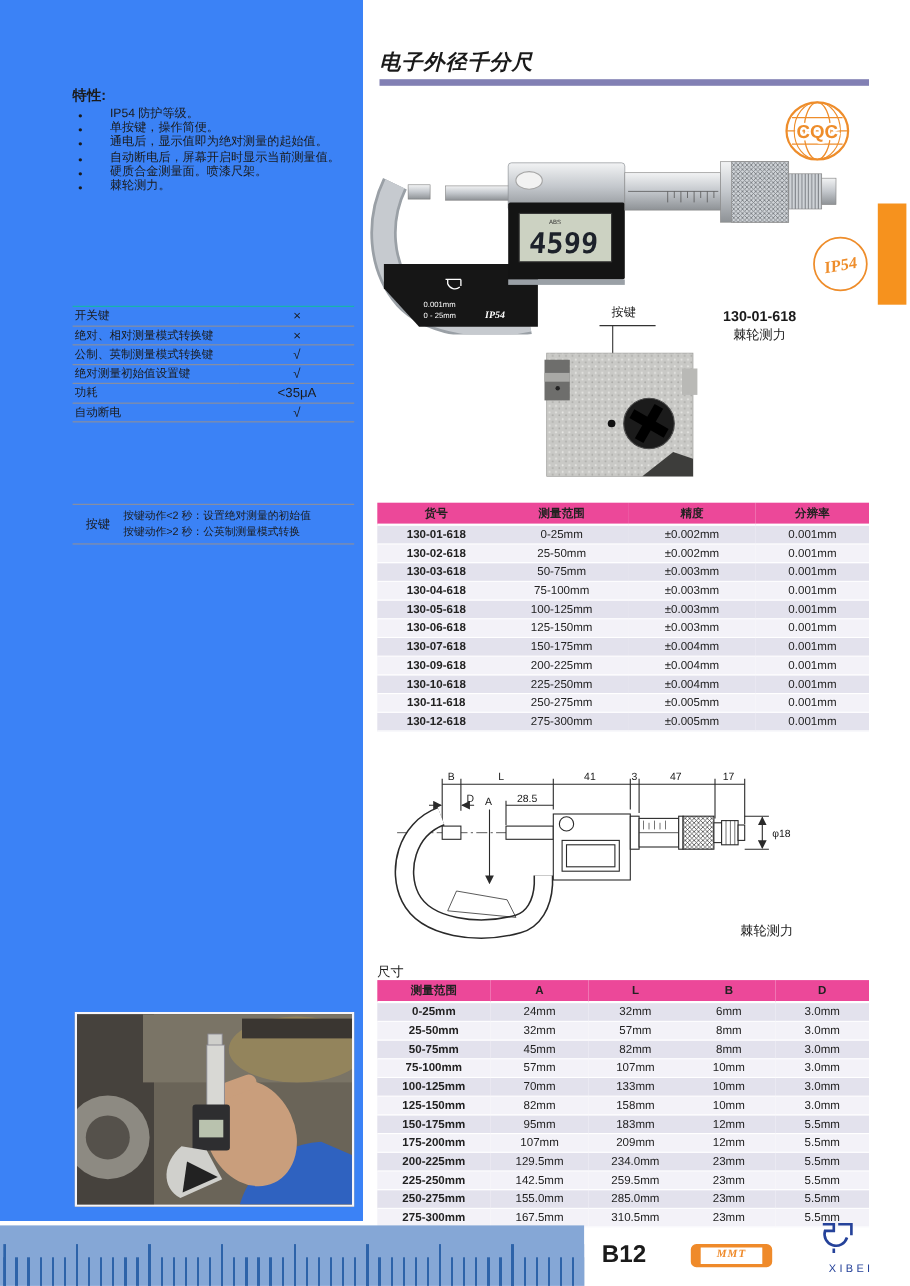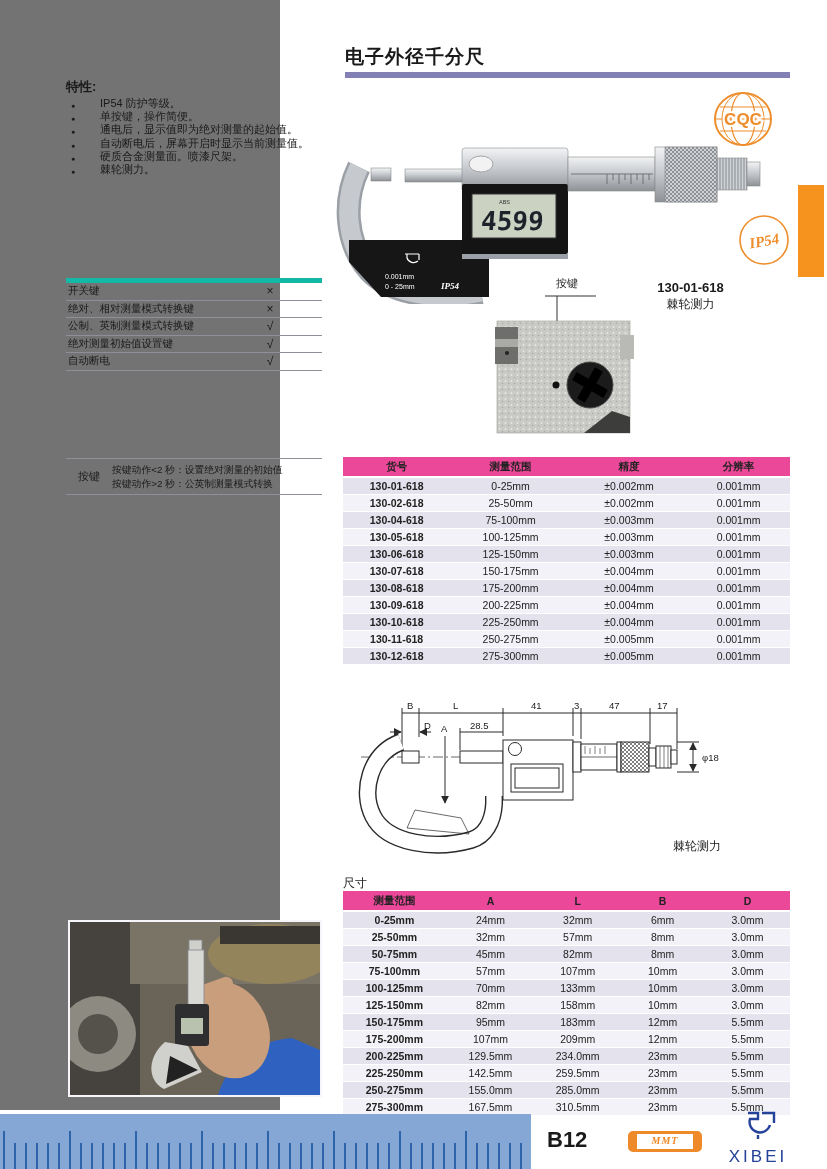--- a/index.html
+++ b/index.html
@@ -1,36 +1,36 @@
 <!DOCTYPE html>
 <html><head>
 <meta charset="utf-8">
 <style>
   html,body{margin:0;padding:0;}
   body{width:827px;height:1169px;background:#fff;font-family:"Liberation Sans","DejaVu Sans",sans-serif;color:#1a1a1a;}
   .page{position:relative;width:827px;height:1169px;overflow:hidden;background:#fff;}
 
   
-  .sidebar{position:absolute;left:0;top:0;width:280px;height:1110px;background:#737373;}
+  .sidebar{position:absolute;left:0;top:0;width:330px;height:1110px;background:#3b82f6;}
   .feat-heading{position:absolute;left:66px;top:78px;font-size:13px;font-weight:bold;}
   .feat-list{position:absolute;left:66px;top:97px;width:256px;}
   .feat-item{position:relative;padding-left:34px;font-size:11px;line-height:13.2px;white-space:nowrap;}
   .feat-item::before{content:"●";position:absolute;left:5px;top:2px;font-size:7px;}
   .speclist{position:absolute;left:66px;top:278px;width:256px;border-collapse:collapse;font-size:10.5px;}
   .speclist td{border-bottom:1px solid #8f8f99;height:16.5px;padding:0;}
-  .speclist tr:first-child td{border-top:5px solid #14b8a6;}
+  .speclist tr:first-child td{border-top:1px solid #14b8a6;}
   .speclist td:first-child{text-align:left;padding-left:2px;white-space:nowrap;}
   .speclist td:last-child{width:104px;text-align:center;font-size:12px;}
   .keyblock{position:absolute;left:66px;top:458px;width:256px;height:35px;border-top:1px solid #8f8f99;border-bottom:1px solid #8f8f99;display:flex;align-items:center;}
   .keylabel{width:46px;text-align:center;font-size:11px;}
   .key-line{font-size:9.8px;line-height:14px;white-space:nowrap;}
   .photo{position:absolute;left:68px;top:920px;width:250px;height:173px;border:2px solid #f6f5f9;background:#6a6458;}
 
   
-  .title{position:absolute;left:345px;top:44px;font-size:19px;font-weight:bold;letter-spacing:1px;}
+  .title{position:absolute;left:345px;top:44px;font-size:19px;font-weight:bold;letter-spacing:1px;font-style:italic;}
   .title-bar{position:absolute;left:345px;top:72px;width:445px;height:6px;background:#8280b4;}
   .cqc{position:absolute;left:712px;top:90px;}
   .ip54{position:absolute;left:737px;top:213px;}
   .orange-tab{position:absolute;left:798px;top:185px;width:26px;height:92px;background:#f6921e;}
   .product{position:absolute;left:335px;top:142px;}
   .model{position:absolute;left:628px;top:280px;width:125px;text-align:center;font-size:13px;font-weight:bold;}
   .model-sub{position:absolute;left:628px;top:296px;width:125px;text-align:center;font-size:12px;}
   .callout{position:absolute;left:556px;top:276px;font-size:11px;}
   .detail{position:absolute;left:480px;top:295px;}
 
@@ -47,21 +47,21 @@
 
   .drawing{position:absolute;left:343px;top:692px;}
 
   
   .ruler{position:absolute;left:0;top:1114px;width:531px;height:55px;background:#85a7d6;}
   .ruler .minor{position:absolute;left:3px;right:0;bottom:0;height:26px;background:repeating-linear-gradient(90deg,#2d63a9 0,#2d63a9 2px,transparent 2px,transparent 11px);}
   .ruler .major{position:absolute;left:3px;right:0;bottom:0;height:38px;background:repeating-linear-gradient(90deg,#2d63a9 0,#2d63a9 2px,transparent 2px,transparent 66px);}
   .pagenum{position:absolute;left:547px;top:1127px;font-size:22px;font-weight:bold;}
   .mmt{position:absolute;left:628px;top:1131px;width:74px;height:21px;box-sizing:border-box;border:3px solid #ef8a2a;border-left-width:9px;border-right-width:9px;border-radius:5px;background:#fff;color:#ef8a2a;font-family:"Liberation Serif","DejaVu Serif",serif;font-style:italic;font-weight:bold;font-size:10px;text-align:center;line-height:14px;letter-spacing:1px;}
   .xibei{position:absolute;left:722px;top:1110px;width:72px;text-align:center;color:#25429a;}
-  .xibei-text{font-size:17px;letter-spacing:3px;margin-top:1px;}
+  .xibei-text{font-size:10px;letter-spacing:3px;margin-top:1px;text-align:right;}
 </style>
 </head>
 <body>
 
 <div class="page">
 
   <div class="sidebar">
     <div class="feat-heading">特性:</div>
     <div class="feat-list">
         <div class="feat-item">IP54 防护等级。</div>
@@ -82,20 +82,24 @@
             <td>绝对、相对测量模式转换键</td>
             <td>×</td>
           </tr>
           <tr>
             <td>公制、英制测量模式转换键</td>
             <td>√</td>
           </tr>
           <tr>
             <td>绝对测量初始值设置键</td>
             <td>√</td>
+          </tr>
+          <tr>
+            <td>功耗</td>
+            <td>&lt;35μA</td>
           </tr>
           <tr>
             <td>自动断电</td>
             <td>√</td>
           </tr>
         </tbody>
     </table>
 
     <div class="keyblock">
       <div class="keylabel">按键</div>
@@ -255,46 +259,46 @@
           <td>±0.002mm</td>
           <td>0.001mm</td>
         </tr>
         <tr>
           <td>130-02-618</td>
           <td>25-50mm</td>
           <td>±0.002mm</td>
           <td>0.001mm</td>
         </tr>
         <tr>
+          <td>130-03-618</td>
+          <td>50-75mm</td>
+          <td>±0.003mm</td>
+          <td>0.001mm</td>
+        </tr>
+        <tr>
           <td>130-04-618</td>
           <td>75-100mm</td>
           <td>±0.003mm</td>
           <td>0.001mm</td>
         </tr>
         <tr>
           <td>130-05-618</td>
           <td>100-125mm</td>
           <td>±0.003mm</td>
           <td>0.001mm</td>
         </tr>
         <tr>
           <td>130-06-618</td>
           <td>125-150mm</td>
           <td>±0.003mm</td>
           <td>0.001mm</td>
         </tr>
         <tr>
           <td>130-07-618</td>
           <td>150-175mm</td>
-          <td>±0.004mm</td>
-          <td>0.001mm</td>
-        </tr>
-        <tr>
-          <td>130-08-618</td>
-          <td>175-200mm</td>
           <td>±0.004mm</td>
           <td>0.001mm</td>
         </tr>
         <tr>
           <td>130-09-618</td>
           <td>200-225mm</td>
           <td>±0.004mm</td>
           <td>0.001mm</td>
         </tr>
         <tr>

